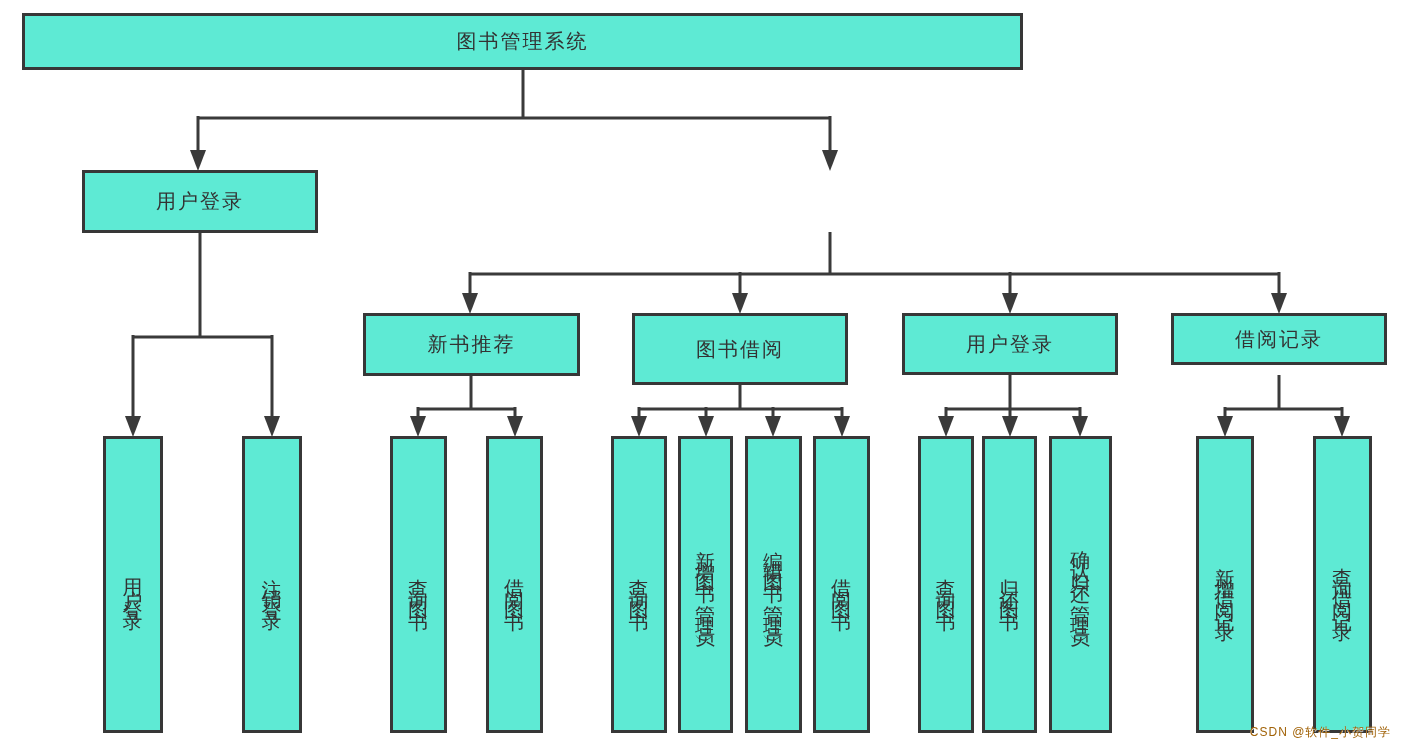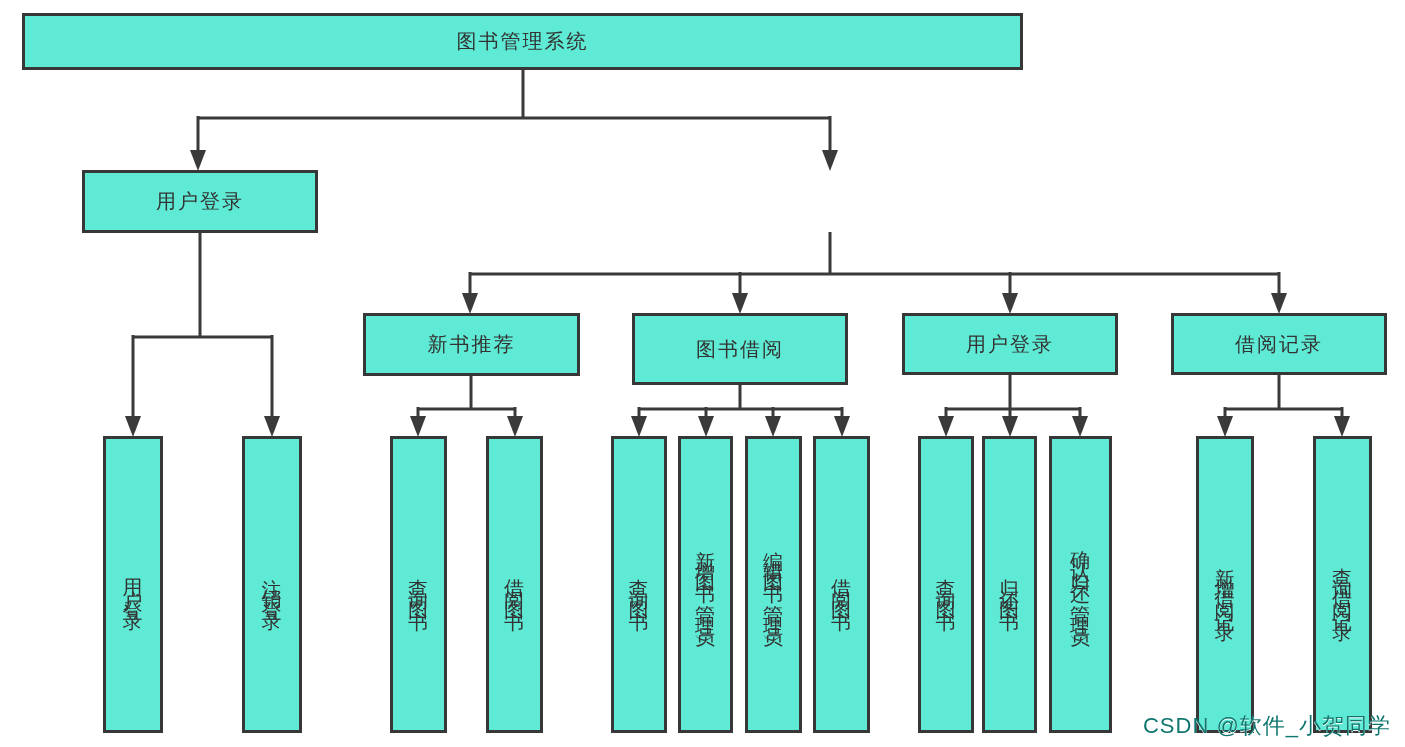--- a/index.html
+++ b/index.html
@@ -14,21 +14,21 @@
   .hbox span{font-size:20px;letter-spacing:2px;white-space:nowrap;}
   .vbox span{
     writing-mode:vertical-rl;text-orientation:mixed;
     font-size:20px;letter-spacing:11px;line-height:1;white-space:nowrap;
   }
   svg.connectors{position:absolute;left:0;top:0;z-index:1;}
   svg.connectors path{stroke:#3a3a3a;stroke-width:3;fill:none;}
   svg.connectors polygon{fill:#3a3a3a;stroke:none;}
   .watermark{
     position:absolute;right:14px;bottom:6px;z-index:3;
-    font-size:22px;color:#0f766e;letter-spacing:1px;
+    font-size:12px;color:#a16207;letter-spacing:1px;
     text-shadow:0 1px 0 #ffffff;white-space:nowrap;
   }
 </style>
 </head>
 <body>
 
 <div id="canvas">
 
   <svg class="connectors" width="1405" height="747" viewBox="0 0 1405 747">
     <g>
@@ -83,21 +83,21 @@
 
   <div class="box hbox" style="left:363px;top:313px;width:217px;height:63px">
     <span>新书推荐</span>
   </div>
   <div class="box hbox" style="left:632px;top:313px;width:216px;height:72px">
     <span>图书借阅</span>
   </div>
   <div class="box hbox" style="left:902px;top:313px;width:216px;height:62px">
     <span>用户登录</span>
   </div>
-  <div class="box hbox" style="left:1171px;top:313px;width:216px;height:62px">
+  <div class="box hbox" style="left:1171px;top:313px;width:216px;height:52px">
     <span>借阅记录</span>
   </div>
 
   <div class="box vbox" style="left:103px;top:436px;width:60px;height:297px">
     <span>用户登录</span>
   </div>
   <div class="box vbox" style="left:242px;top:436px;width:60px;height:297px">
     <span>注销登录</span>
   </div>
 

